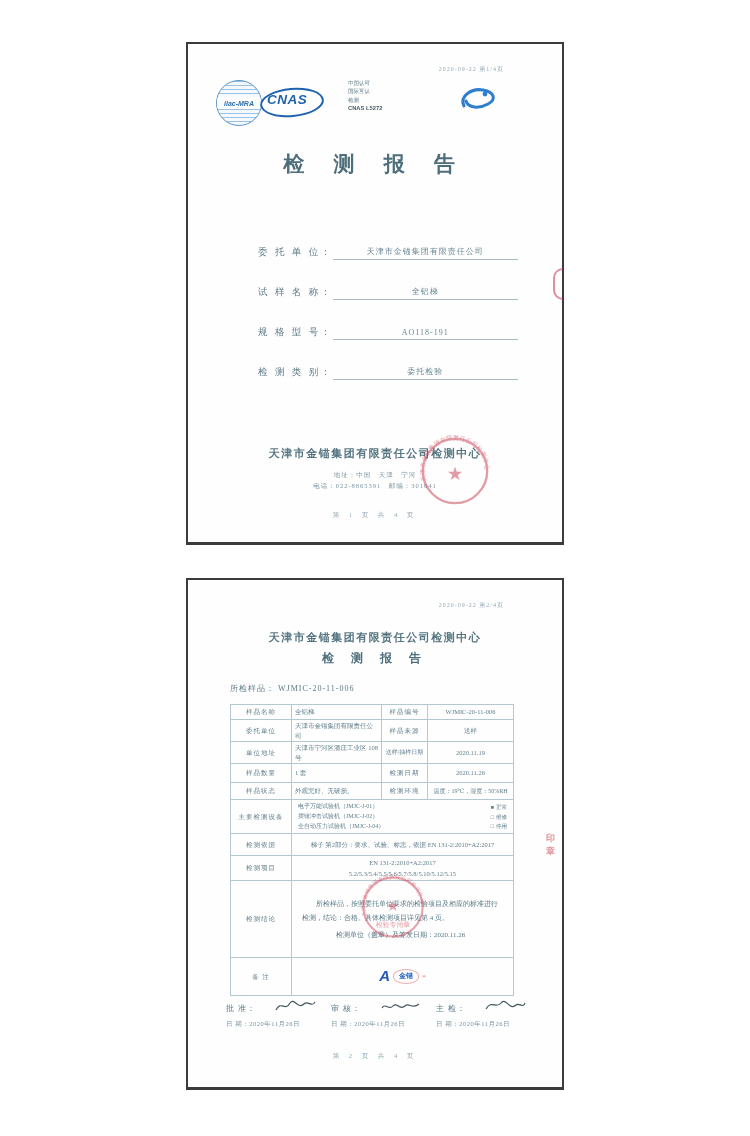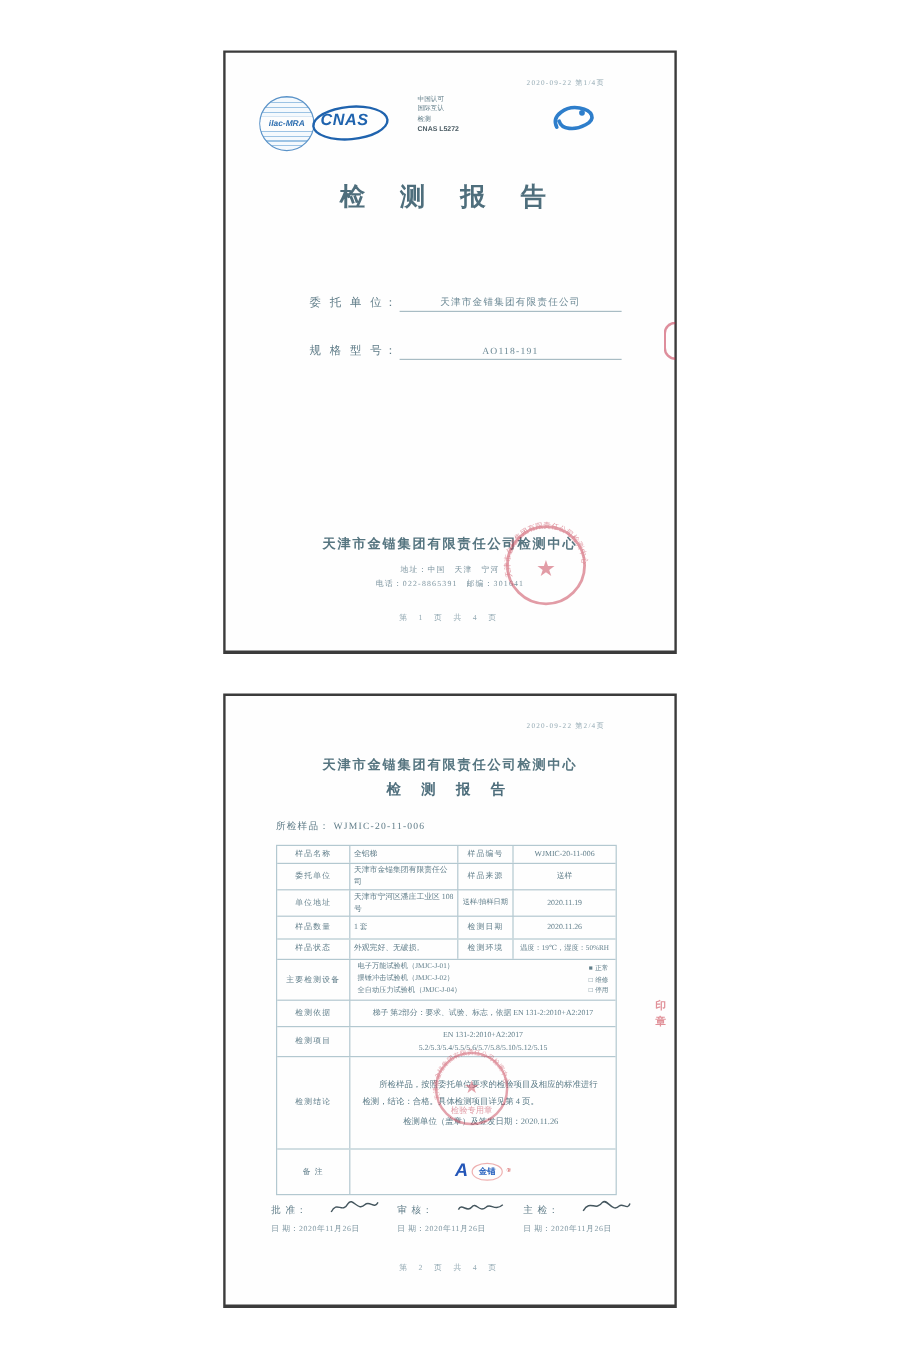--- a/index.html
+++ b/index.html
@@ -121,22 +121,30 @@
       </div>
 
       <div class="title1">检 测 报 告</div>
 
       <div class="fields">
         <div class="frow">
           <span class="flabel">委 托 单 位：</span>
           <span class="fline">天津市金锚集团有限责任公司</span>
         </div>
         <div class="frow">
+          <span class="flabel">试 样 名 称：</span>
+          <span class="fline">全铝梯</span>
+        </div>
+        <div class="frow">
           <span class="flabel">规 格 型 号：</span>
           <span class="fline">AO118-191</span>
+        </div>
+        <div class="frow">
+          <span class="flabel">检 测 类 别：</span>
+          <span class="fline">委托检验</span>
         </div>
       </div>
 
       <div class="org1">天津市金锚集团有限责任公司检测中心</div>
       <div class="addr a1">地址：中国　天津　宁河</div>
       <div class="addr a2">电话：022-8865391　邮编：301641</div>
       <div class="pfoot pf1">第 1 页 共 4 页</div>
 
       <div class="stamp" style="left:228px;top:388px;">
         <svg width="78" height="78" viewBox="0 0 80 80">

